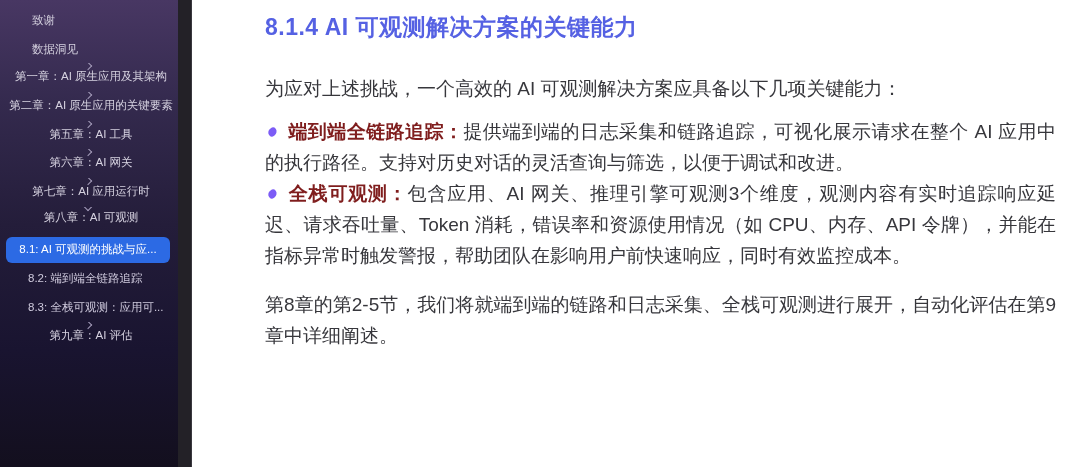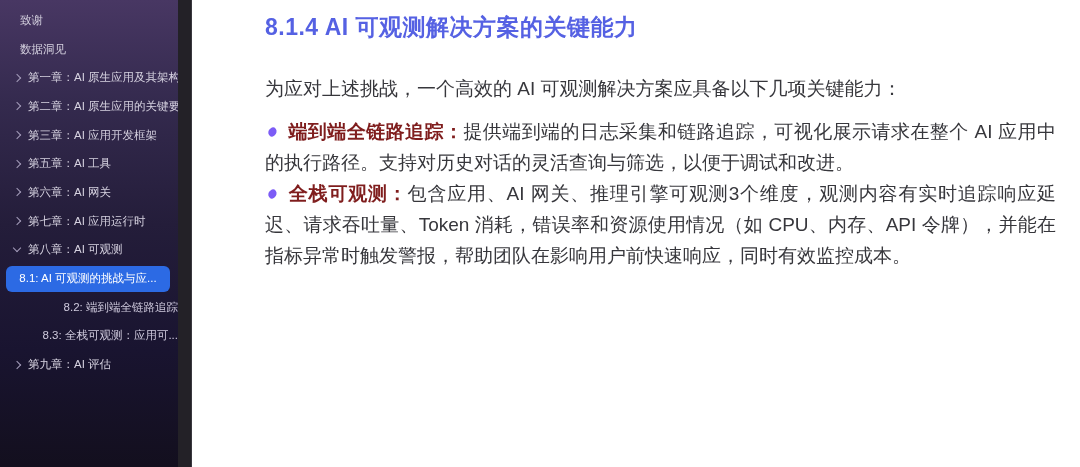--- a/index.html
+++ b/index.html
@@ -11,23 +11,23 @@
   
   .sidebar{
     position:absolute;left:0;top:0;width:178px;height:467px;
     background:linear-gradient(180deg,#483763 0%,#342a4e 22%,#241d3a 48%,#191430 75%,#130f1e 100%);
     box-sizing:border-box;padding-top:6px;
   }
   .side-row{
     height:28.7px;display:flex;align-items:center;box-sizing:border-box;
     color:#d6d2e0;font-size:11.5px;cursor:pointer;white-space:nowrap;overflow:hidden;
   }
-  .side-row.top{padding-left:20px;}
-  .side-row.chapter{padding-left:12px;}
-  .side-row.sub{padding-left:28px;color:#cfcadd;justify-content:flex-end;}
+  .side-row.top{padding-left:32px;}
+  .side-row.chapter{padding-left:4px;flex-direction:column;}
+  .side-row.sub{padding-left:28px;color:#cfcadd;}
   .chev{
     width:5px;height:5px;flex:0 0 auto;
     border-top:1.5px solid #a59dbb;border-right:1.5px solid #a59dbb;
     margin-right:8px;margin-left:2px;
   }
   .chev.right{transform:rotate(45deg);}
   .chev.down{transform:rotate(135deg);margin-top:-3px;}
   .side-row.selected{padding:0 8px 0 6px;}
   .pill{
     background:#2c6ae4;border-radius:6px;height:26px;width:100%;
@@ -75,24 +75,20 @@
   <div class="side-row chapter">
     <span class="chev right"></span>
     <span>第一章：AI 原生应用及其架构</span>
   </div>
   <div class="side-row chapter">
     <span class="chev right"></span>
     <span>第二章：AI 原生应用的关键要素</span>
   </div>
   <div class="side-row chapter">
     <span class="chev right"></span>
-    <span>第三章：AI 应用开发框架</span>
-  </div>
-  <div class="side-row chapter">
-    <span class="chev right"></span>
     <span>第五章：AI 工具</span>
   </div>
   <div class="side-row chapter">
     <span class="chev right"></span>
     <span>第六章：AI 网关</span>
   </div>
   <div class="side-row chapter">
     <span class="chev right"></span>
     <span>第七章：AI 应用运行时</span>
   </div>
@@ -122,13 +118,14 @@
 
   <p class="para intro">为应对上述挑战，一个高效的 AI 可观测解决方案应具备以下几项关键能力：</p>
 
   <p class="para li">
     <span class="dot"></span><span class="term">端到端全链路追踪：</span><span>提供端到端的日志采集和链路追踪，可视化展示请求在整个 AI 应用中的执行路径。支持对历史对话的灵活查询与筛选，以便于调试和改进。</span>
   </p>
   <p class="para li">
     <span class="dot"></span><span class="term">全栈可观测：</span><span>包含应用、AI 网关、推理引擎可观测3个维度，观测内容有实时追踪响应延迟、请求吞吐量、Token 消耗，错误率和资源使用情况（如 CPU、内存、API 令牌），并能在指标异常时触发警报，帮助团队在影响用户前快速响应，同时有效监控成本。</span>
   </p>
 
+  <p class="para outro">第8章的第2-5节，我们将就端到端的链路和日志采集、全栈可观测进行展开，自动化评估在第9章中详细阐述。</p>
 </main>
 
 </body></html>

